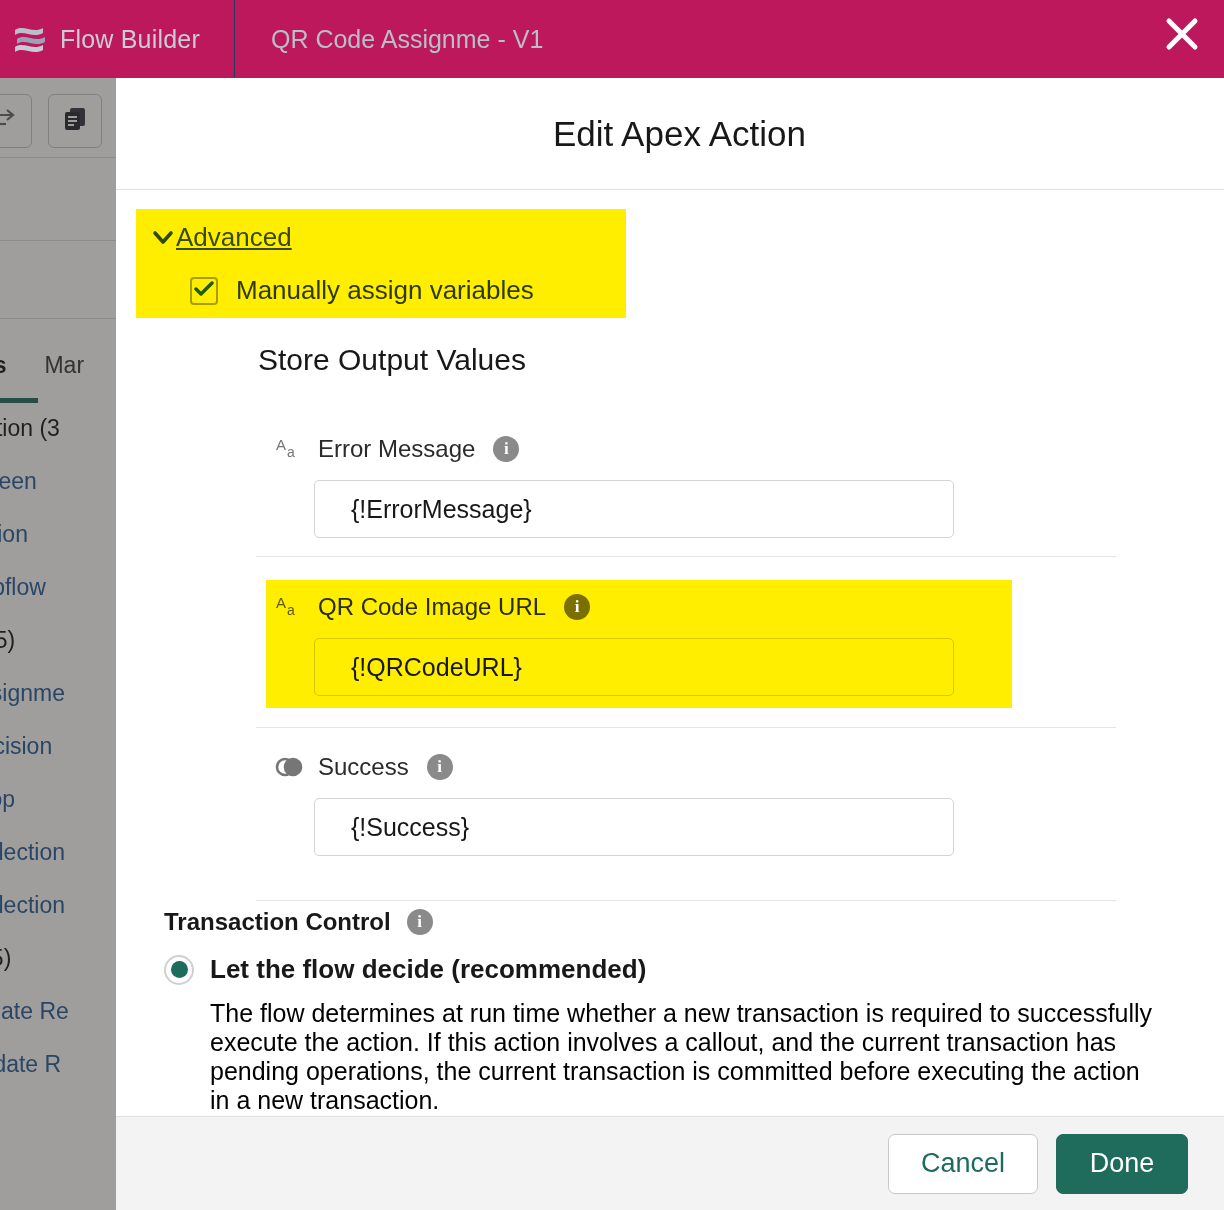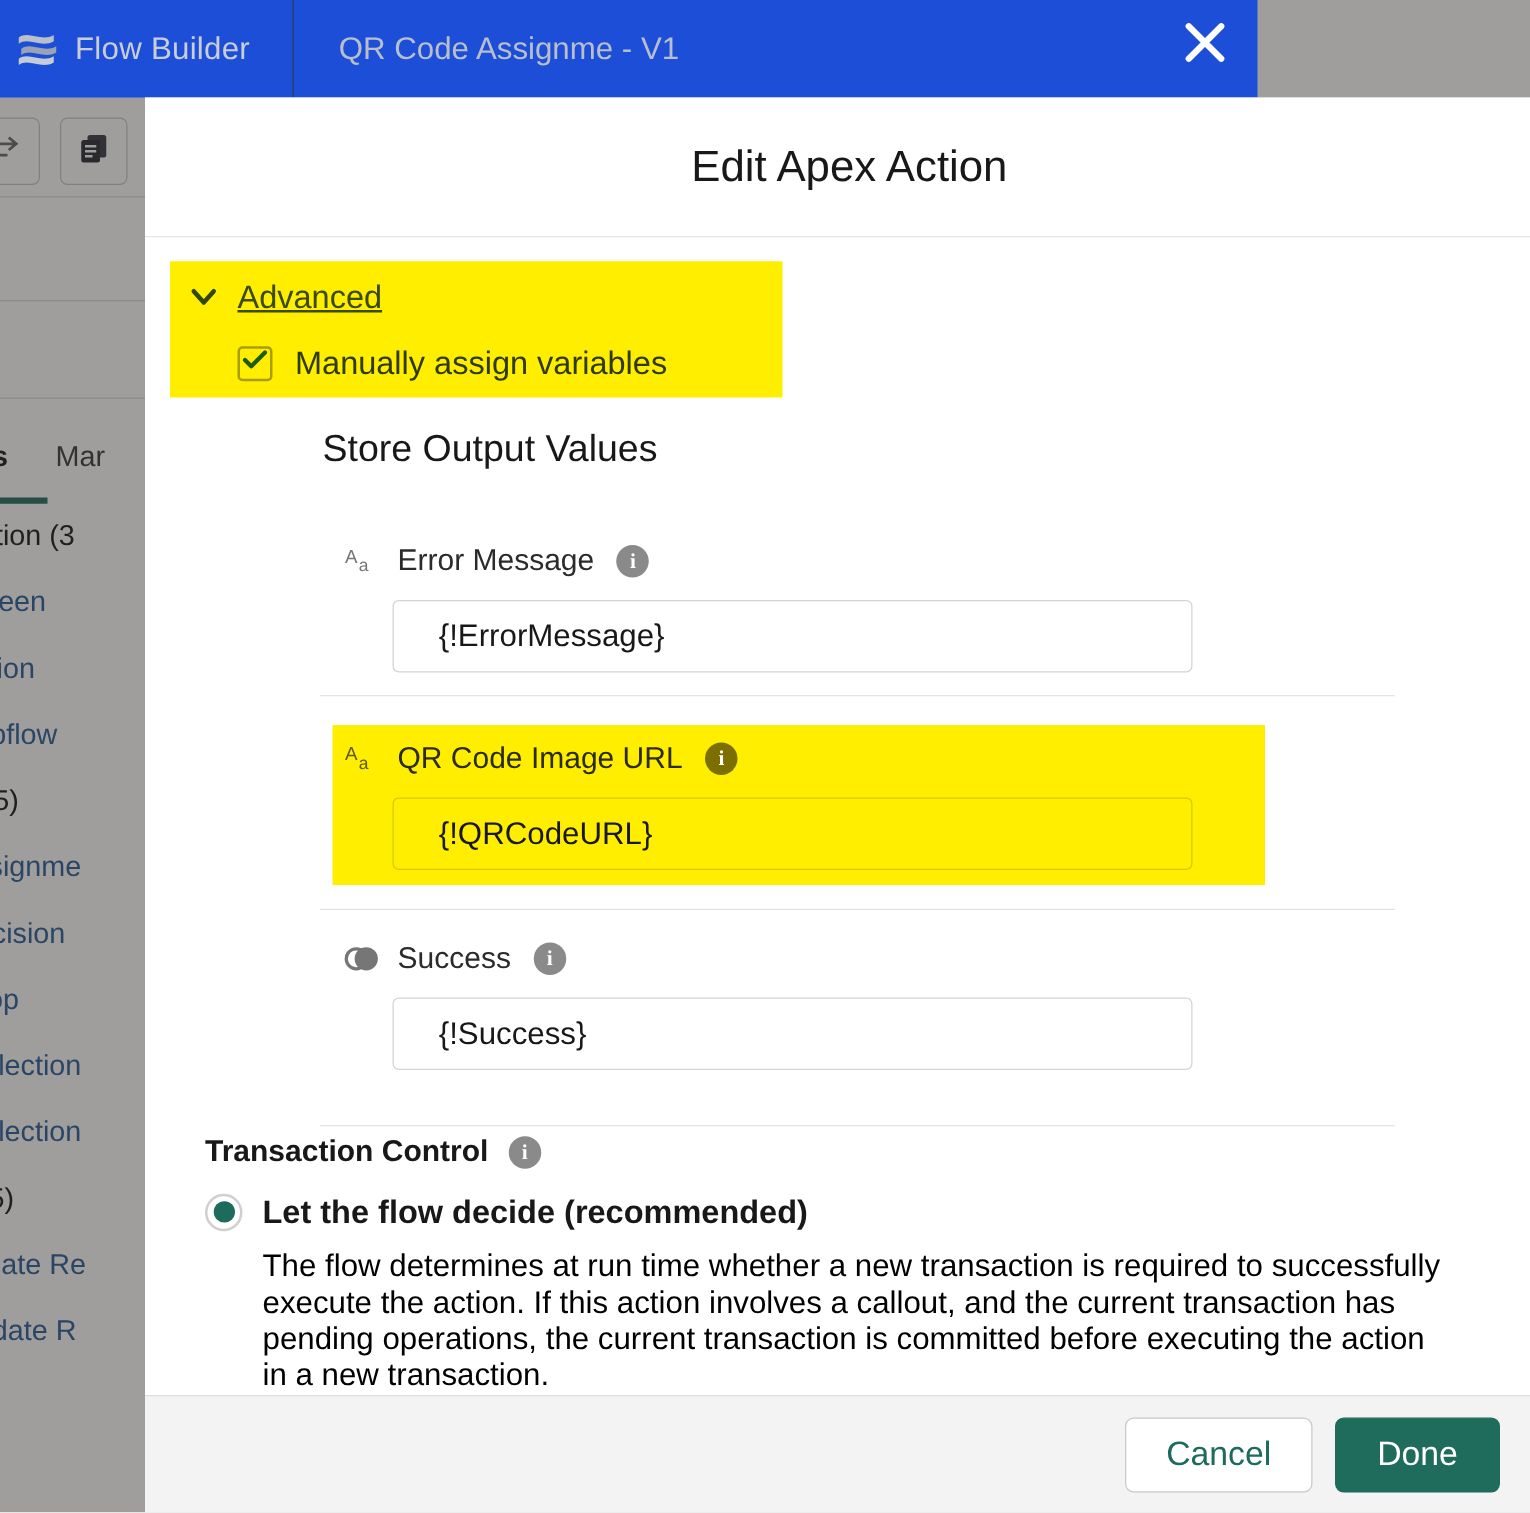--- a/index.html
+++ b/index.html
@@ -22,23 +22,23 @@
   
   .bg-app {
     position: absolute;
     inset: 0;
     background: #ffffff;
   }
 
   .bg-topbar {
     position: absolute;
     top: 0; left: 0;
-    width: 1006px;
+    width: 1224px;
     height: 78px;
-    background: #1d4ed8;
+    background: #be185d;
     display: flex;
     align-items: center;
   }
 
   .brand-logo {
     width: 42px;
     height: 42px;
     margin-left: 10px;
     margin-right: 8px;
     flex: 0 0 auto;
@@ -215,21 +215,21 @@
     position: absolute;
     left: 20px;
     top: 19px;
     width: 490px;
     background: #ffee00;
     padding: 8px 0 12px 0;
   }
   .advanced-head {
     display: flex;
     align-items: center;
-    gap: 14px;
+    gap: 0;
     padding-left: 14px;
     height: 40px;
   }
   .chevron-down {
     width: 26px;
     height: 26px;
     display: block;
   }
   .advanced-label {
     font-size: 26px;
@@ -407,21 +407,21 @@
   }
 
   .modal-footer {
     flex: 0 0 94px;
     height: 94px;
     background: #f3f3f3;
     border-top: 1px solid #e0e0e0;
     display: flex;
     align-items: center;
     justify-content: flex-end;
-    padding-right: 24px;
+    padding-right: 36px;
     gap: 18px;
   }
   .btn {
     height: 60px;
     border-radius: 7px;
     font-size: 27px;
     display: flex;
     align-items: center;
     justify-content: center;
     cursor: pointer;

